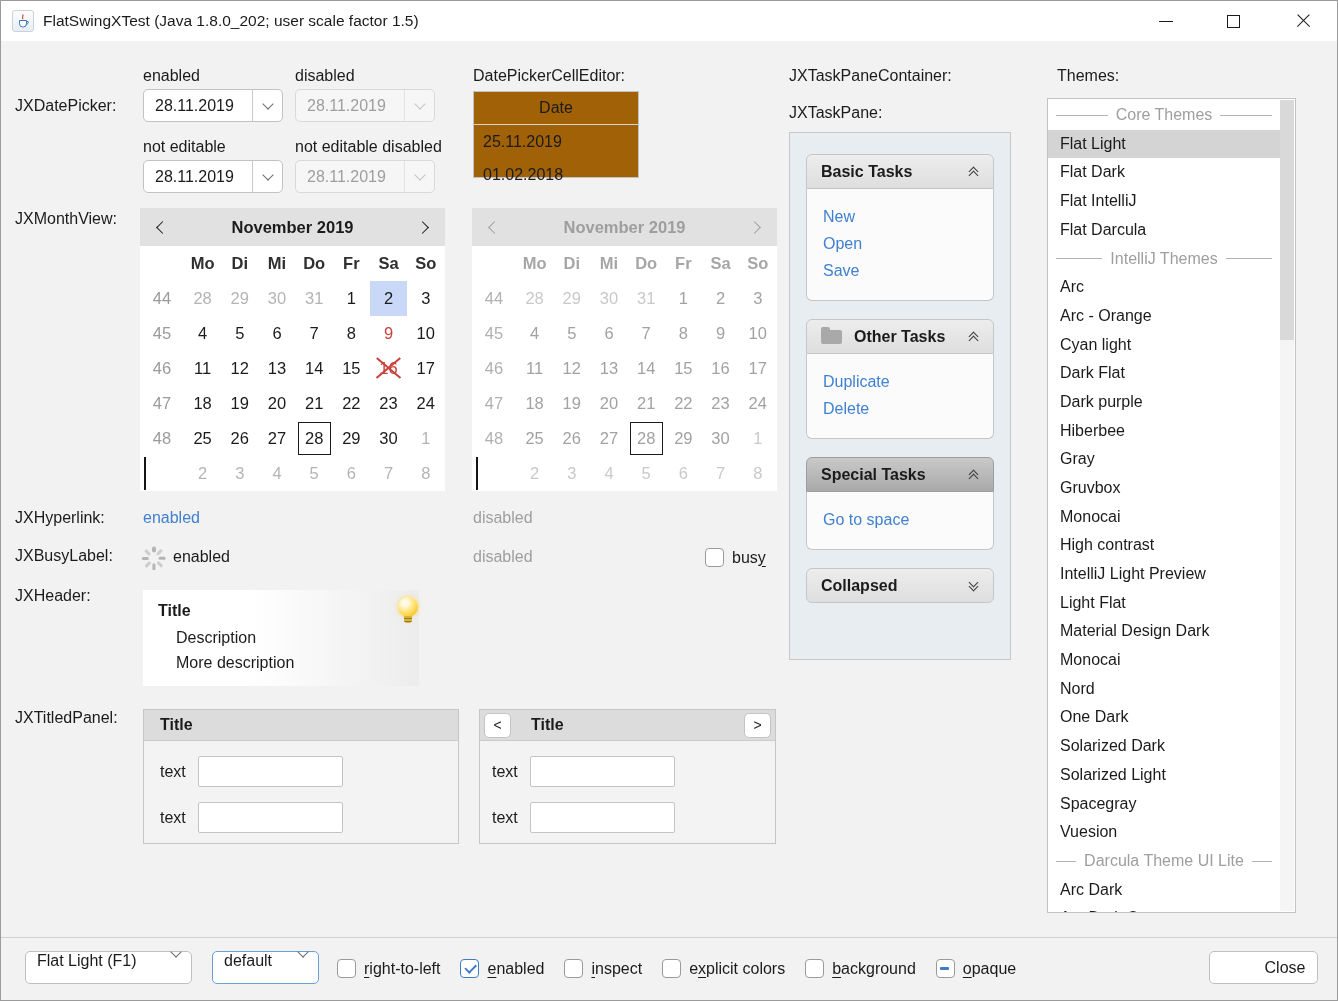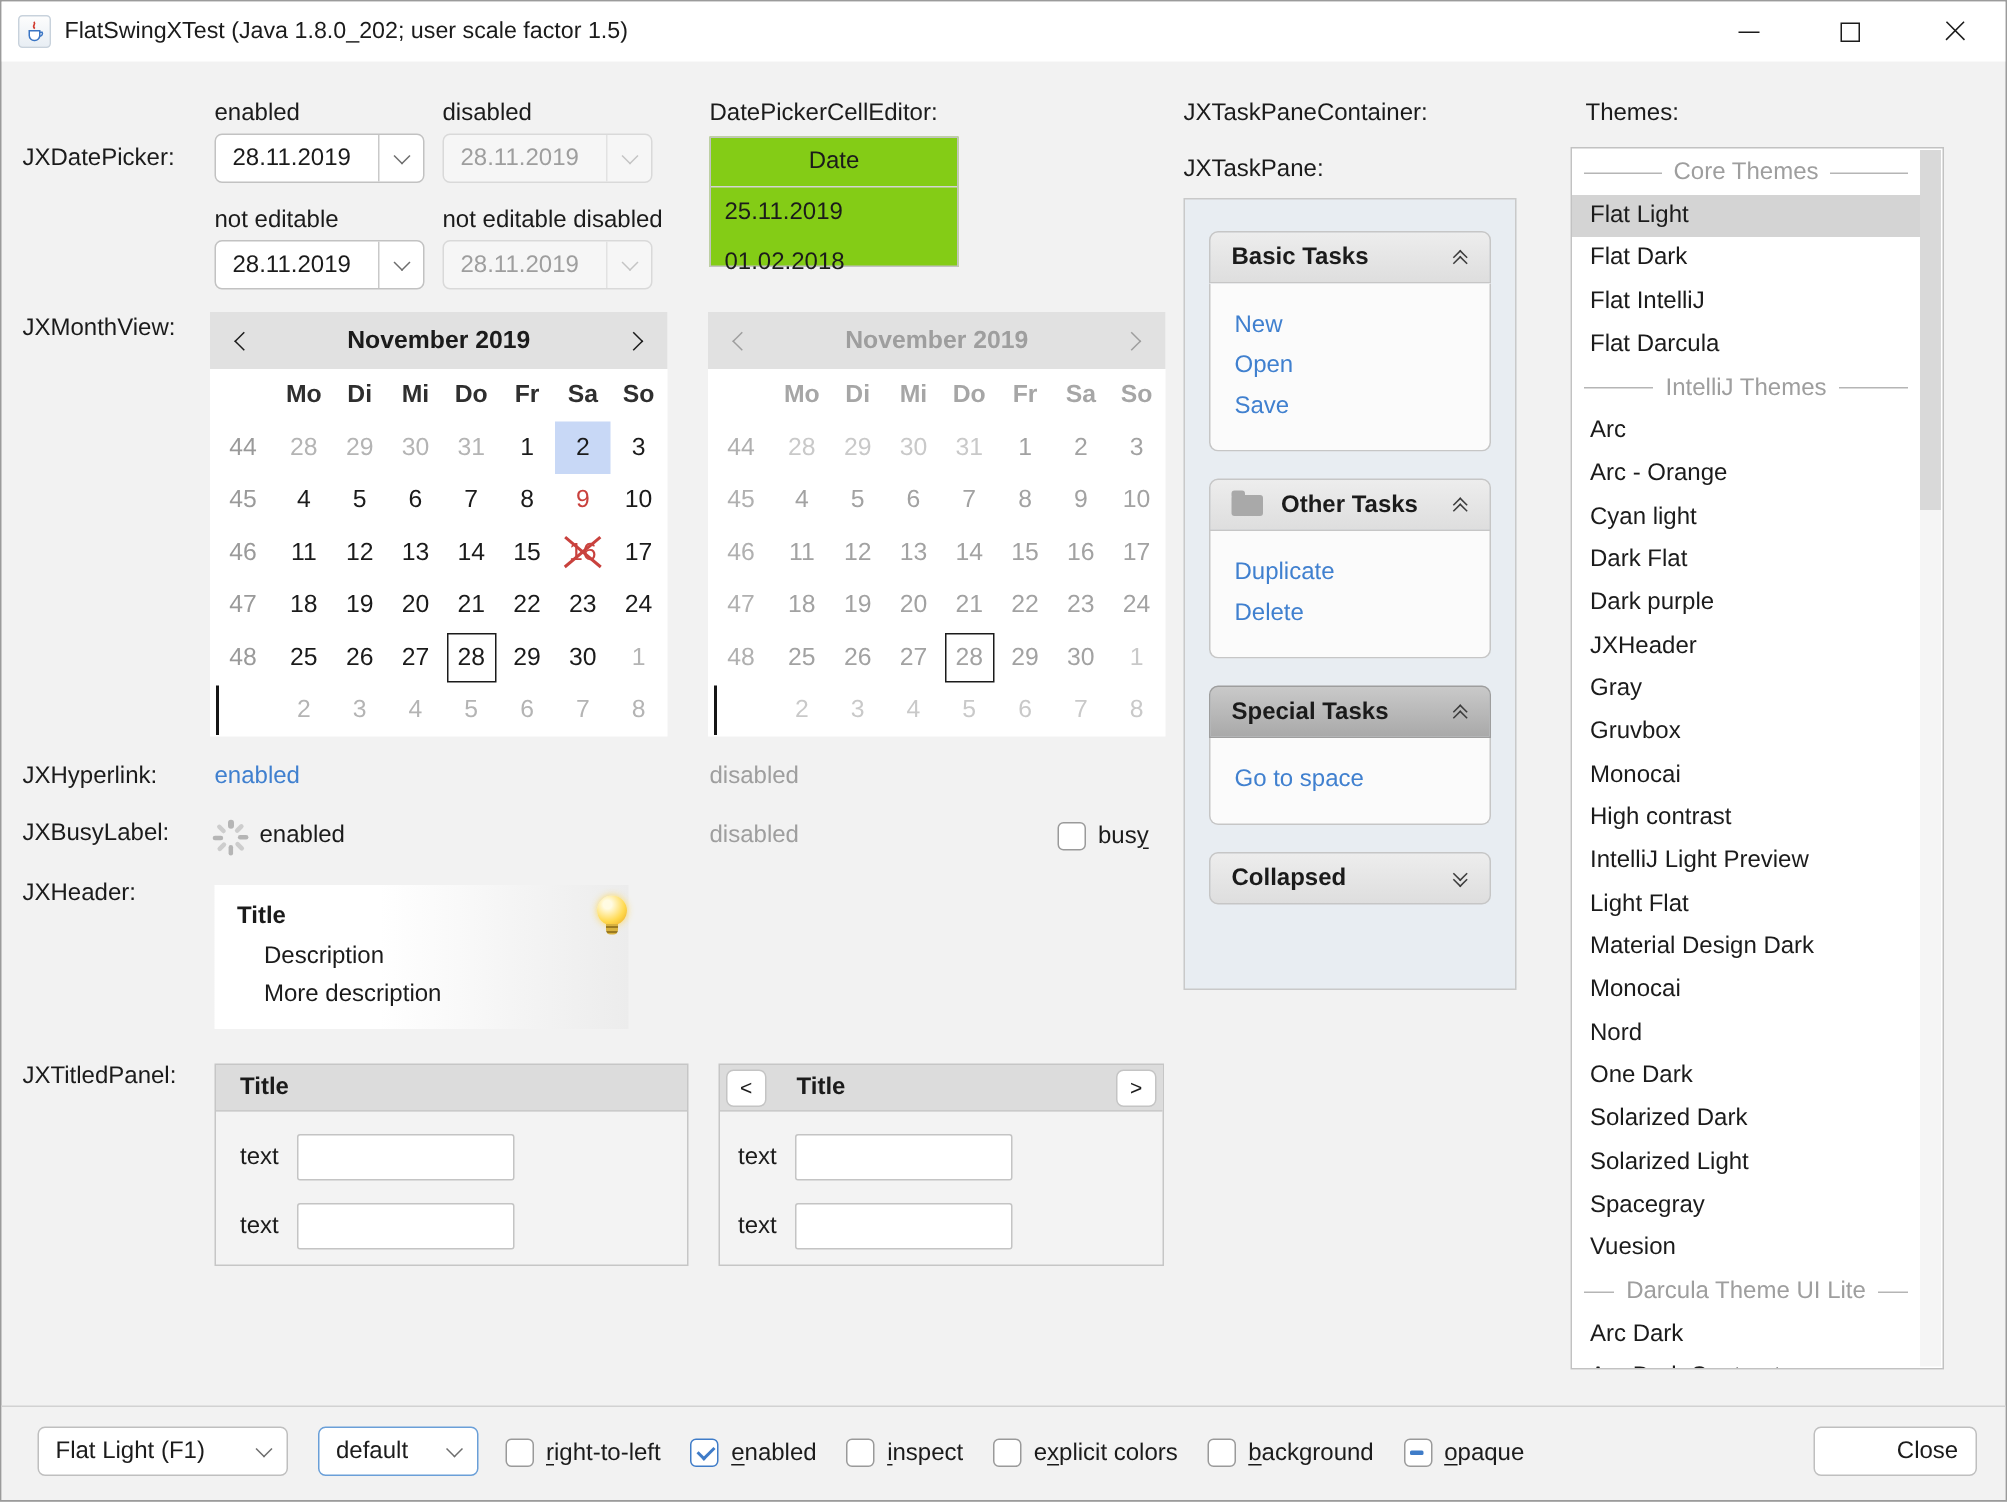--- a/index.html
+++ b/index.html
@@ -24,21 +24,21 @@
   
   .dp{position:absolute;width:140px;height:33px;background:#fff;border:1px solid #c2c2c2;border-radius:5px;display:flex;align-items:stretch;}
   .dp-value{flex:1;display:flex;align-items:center;padding-left:11px;font-size:16px;}
   .dp-sep{width:1px;background:#c9c9c9;}
   .dp-btn{width:29px;display:flex;align-items:center;justify-content:center;}
   .dp.disabled{background:#f6f6f6;border-color:#d9d9d9;color:#9e9e9e;}
   .dp.disabled .dp-sep{background:#e2e2e2;}
   .cdown{width:8px;height:8px;border-right:1.7px solid #6d6d6d;border-bottom:1.7px solid #6d6d6d;transform:rotate(45deg);margin-top:-4px;}
   .dp.disabled .cdown{border-color:#c4c4c4;}
   
-  .dtable{position:absolute;left:472px;top:90px;width:166px;height:87px;background:#84cc16;border:1px solid #c2c2c2;}
+  .dtable{position:absolute;left:472px;top:90px;width:166px;height:87px;background:#a16207;border:1px solid #c2c2c2;}
   .dtable-head{height:33px;display:flex;align-items:center;justify-content:center;font-size:16px;border-bottom:1px solid #d4d4d4;}
   .dtable-row{height:33px;display:flex;align-items:center;padding-left:9px;font-size:16px;}
   
   .calendar{position:absolute;top:207px;width:305px;height:283px;background:#fff;}
   .cal-head{height:38px;background:#e1e1e1;display:flex;align-items:center;padding:0 18px;color:#1b1b1b;}
   .cal-title{flex:1;text-align:center;font-weight:bold;font-size:16.5px;}
   .chv{width:9px;height:9px;display:inline-block;}
   .chv-left{border-left:1.7px solid;border-bottom:1.7px solid;transform:rotate(45deg);}
   .chv-right{border-right:1.7px solid;border-top:1.7px solid;transform:rotate(45deg);}
   .cal-grid{display:grid;grid-template-columns:44px repeat(7,37.2px);grid-auto-rows:35px;}
@@ -98,21 +98,21 @@
   .listbox{position:absolute;left:1046px;top:97px;width:249px;height:815px;background:#fff;border:1px solid #c2c2c2;overflow:hidden;}
   .theme-items{position:absolute;left:0;top:2px;right:15px;}
   .theme-item{height:28.7px;line-height:28.7px;padding-left:12px;font-size:16px;white-space:nowrap;overflow:hidden;}
   .theme-item.selected{background:var(--sel);}
   .theme-sep{height:28.7px;display:flex;align-items:center;color:#9e9e9e;font-size:16px;padding:0 8px;gap:8px;}
   .sep-line{flex:1;height:1px;background:#b5b5b5;}
   .sb{position:absolute;right:1px;top:1px;bottom:1px;width:14px;background:#f5f5f5;}
   .sb-thumb{position:absolute;left:0;right:0;top:0;height:240px;background:#d9d9d9;}
   
   .bottombar{position:absolute;left:0;right:0;top:936px;bottom:0;border-top:1px solid #d2d2d2;background:#f2f2f2;}
-  .combo{position:absolute;height:33px;background:#fff;border:1px solid #bfbfbf;border-radius:5px;display:flex;align-items:center;padding:0 11px;font-size:16px;}
+  .combo{position:absolute;height:33px;background:#fff;border:1px solid #bfbfbf;border-radius:5px;display:flex;padding:0 11px;font-size:16px;}
   .combo-value{flex:1;}
   .combo.focused{border:1.7px solid #6a9fd8;}
   .btn{position:absolute;height:33px;background:#fff;border:1px solid #bfbfbf;border-radius:5px;display:flex;align-items:center;justify-content:center;font-size:16px;}
   .cbrow{position:absolute;left:336px;top:951px;height:33px;display:flex;align-items:center;gap:20px;}
   .cb{display:flex;align-items:center;gap:8px;font-size:16px;white-space:nowrap;}
   .cb-box{width:19px;height:19px;border:1.5px solid #9a9a9a;border-radius:4px;background:#fff;position:relative;flex:none;}
   .cb-box.checked{border-color:var(--accent);}
   .cb-box.checked::after{content:"";position:absolute;left:3.5px;top:4px;width:9px;height:4.5px;border-left:2px solid var(--accent);border-bottom:2px solid var(--accent);transform:rotate(-45deg);}
   .cb-box.indeterminate::after{content:"";position:absolute;left:3.5px;top:6.5px;width:9px;height:3px;background:var(--accent);border-radius:1px;}
   .cb u{text-underline-offset:2.5px;}
@@ -447,21 +447,21 @@
         <div class="theme-sep">
           <span class="sep-line"></span>
           <span>IntelliJ Themes</span>
           <span class="sep-line"></span>
         </div>
         <div class="theme-item">Arc</div>
         <div class="theme-item">Arc - Orange</div>
         <div class="theme-item">Cyan light</div>
         <div class="theme-item">Dark Flat</div>
         <div class="theme-item">Dark purple</div>
-        <div class="theme-item">JXHeader</div>
+        <div class="theme-item">Hiberbee</div>
         <div class="theme-item">Gray</div>
         <div class="theme-item">Gruvbox</div>
         <div class="theme-item">Monocai</div>
         <div class="theme-item">High contrast</div>
         <div class="theme-item">IntelliJ Light Preview</div>
         <div class="theme-item">Light Flat</div>
         <div class="theme-item">Material Design Dark</div>
         <div class="theme-item">Monocai</div>
         <div class="theme-item">Nord</div>
         <div class="theme-item">One Dark</div>

